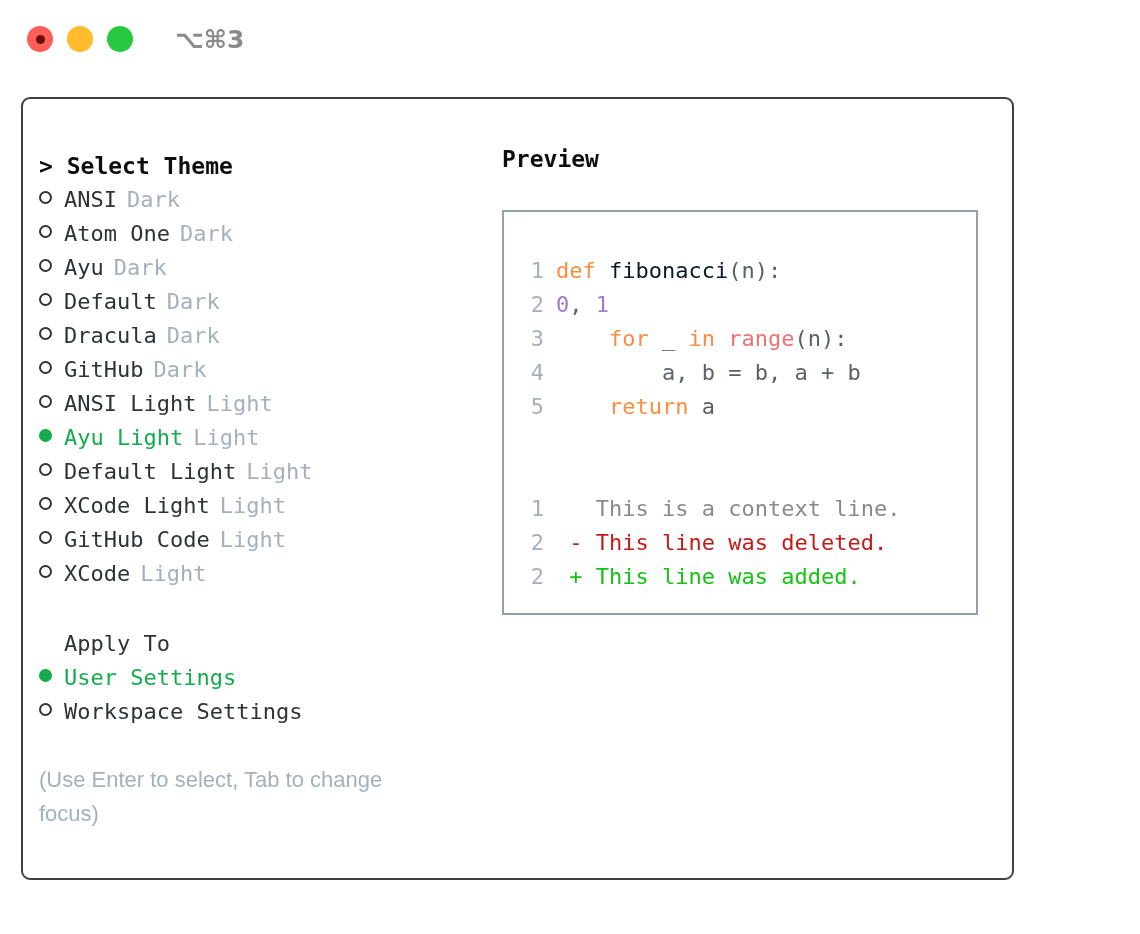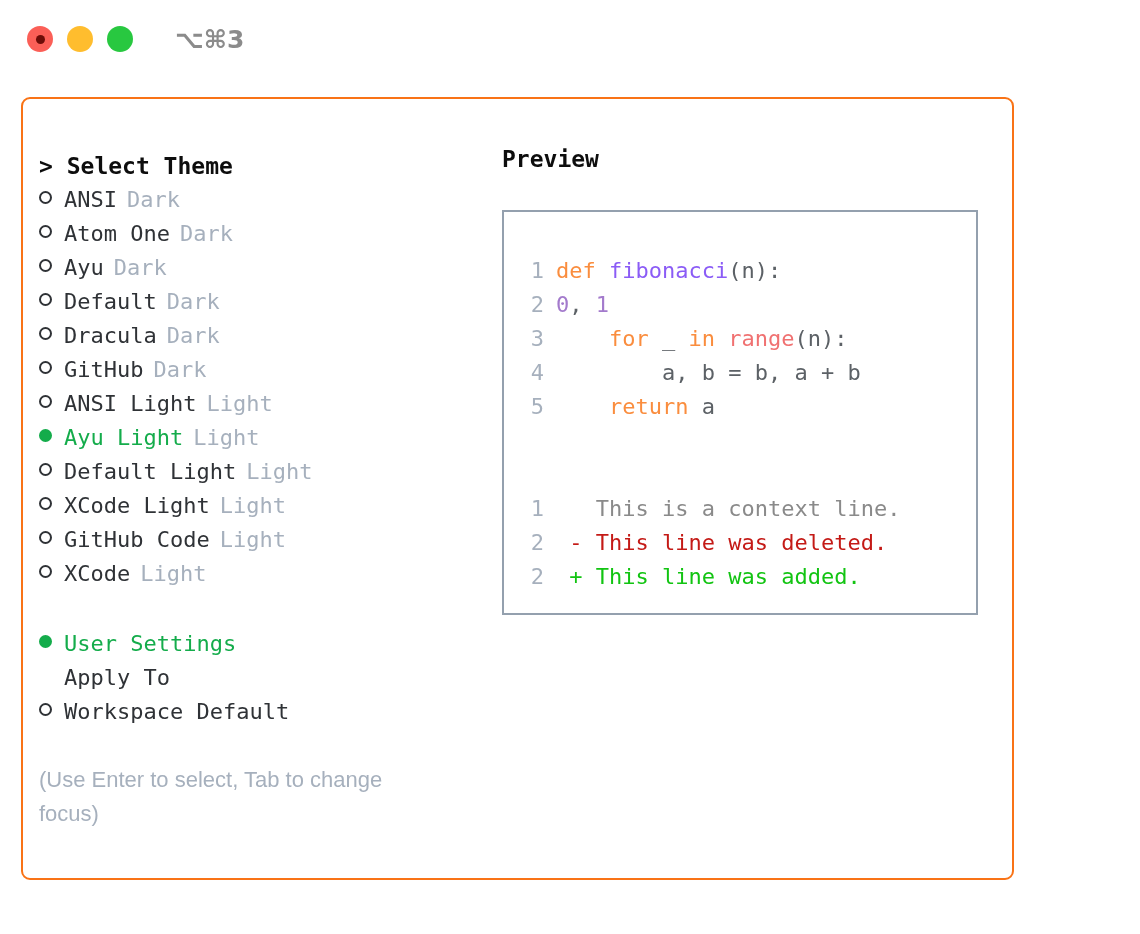--- a/index.html
+++ b/index.html
@@ -65,21 +65,21 @@
     font-family: "DejaVu Sans", sans-serif;
   }
 
   
   .panel {
     position: absolute;
     left: 21px;
     top: 97px;
     width: 993px;
     height: 783px;
-    border: 2px solid #f97316;
+    border: 2px solid #404040;
     border-radius: 9px;
     box-sizing: border-box;
     background: #ffffff;
   }
 
   .cols {
     position: absolute;
     left: 0; top: 0;
     width: 100%;
     height: 100%;
@@ -185,21 +185,21 @@
   .lnum {
     color: #a6b0bd;
     width: 26px;
     text-align: right;
     margin-right: 12px;
     flex: 0 0 auto;
   }
   .blank-line { height: 34px; }
 
   .tok-kw   { color: #fa8d3e; }
-  .tok-fn   { color: #8b5cf6; }
+  .tok-fn   { color: #0f172a; }
   .tok-plain{ color: #5c6166; }
   .tok-num  { color: #a37acc; }
   .tok-builtin { color: #f07171; }
   .tok-ctx  { color: #8a8a8a; }
   .tok-del  { color: #c41a16; }
   .tok-add  { color: #12c412; }
 </style>
 </head>
 <body>
 
@@ -279,30 +279,30 @@
         </div>
         <div class="opt">
           <span class="bullet hollow"></span>
           <span class="name">XCode</span>
           <span class="kind">Light</span>
         </div>
 
         <div class="section-gap"></div>
 
         <div class="opt">
+          <span class="bullet none"></span>
+          <span class="name">Apply To</span>
+        </div>
+        <div class="opt">
           <span class="bullet filled"></span>
           <span class="name sel">User Settings</span>
         </div>
         <div class="opt">
-          <span class="bullet none"></span>
-          <span class="name">Apply To</span>
-        </div>
-        <div class="opt">
-          <span class="bullet hollow"></span>
-          <span class="name">Workspace Default</span>
+          <span class="bullet hollow"></span>
+          <span class="name">Workspace Settings</span>
         </div>
 
         <div class="hint">(Use Enter to select, Tab to change focus)</div>
       </div>
 
       <div class="right">
         <div class="preview-title">Preview</div>
 
         <div class="codebox">
 

